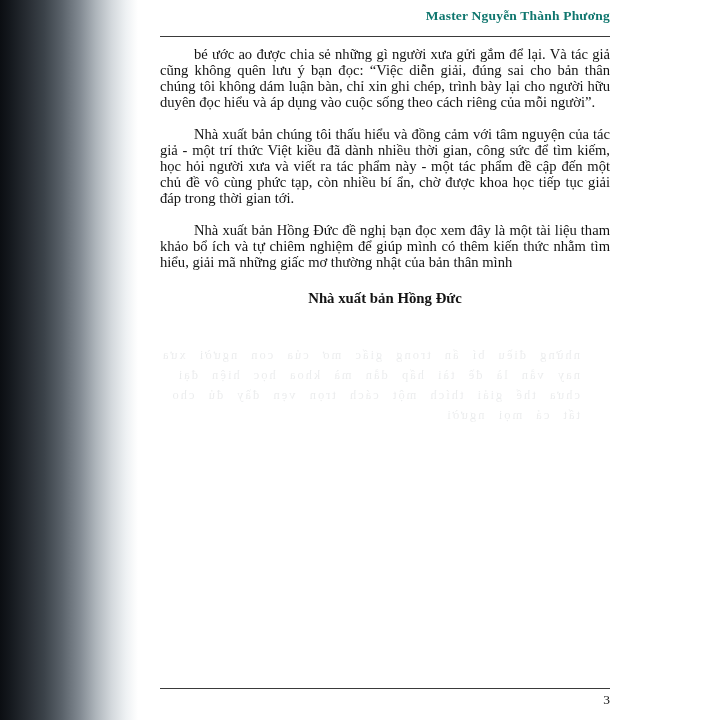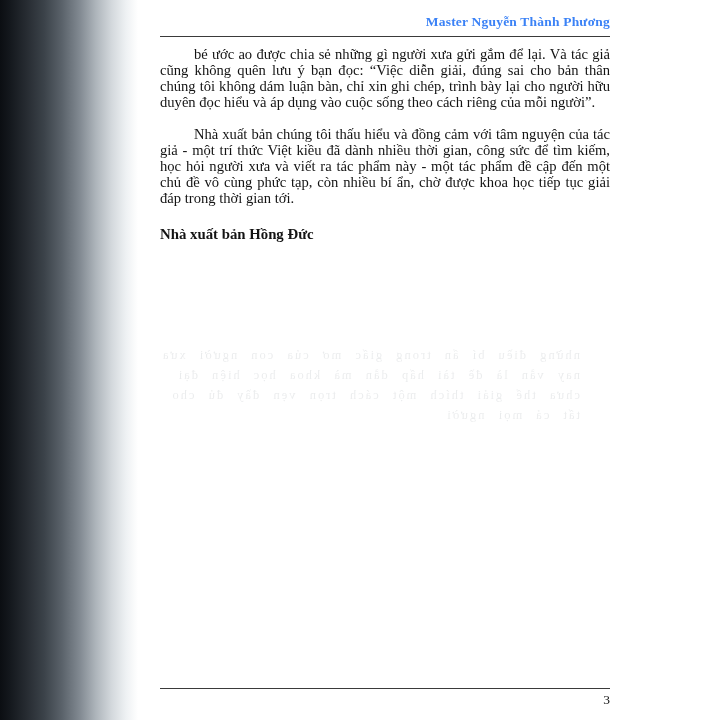--- a/index.html
+++ b/index.html
@@ -62,27 +62,27 @@
     word-spacing: 7px;
     filter: blur(0.6px);
     transform: scaleX(-1);
     pointer-events: none;
     user-select: none;
     white-space: pre-wrap;
   }
   .header {
     position: absolute;
     left: 160px;
-    top: 14px;
+    top: 8px;
     width: 450px;
     text-align: right;
     font-family: "Liberation Serif", serif;
     font-weight: bold;
     font-size: 13.5px;
-    color: #3b82f6;
+    color: #0f766e;
     letter-spacing: 0.2px;
   }
   .rule-top {
     position: absolute;
     left: 160px;
     top: 36px;
     width: 450px;
     height: 1px;
     background: #3a3a3a;
   }
@@ -98,21 +98,21 @@
   }
   .content p {
     margin: 0 0 16px 0;
     text-indent: 34px;
   }
   .content p.no-indent {
     text-indent: 0;
   }
   .signature {
     margin: 0;
-    text-align: left;
+    text-align: center;
     font-weight: bold;
     font-size: 14.8px;
     padding-top: 4px;
   }
   .rule-bottom {
     position: absolute;
     left: 160px;
     top: 688px;
     width: 450px;
     height: 1px;
@@ -136,18 +136,19 @@
   <div class="paper"></div>
 
   <div class="ghost">những điều bí ẩn trong giấc mơ của con người xưa nay vẫn là đề tài hấp dẫn mà khoa học hiện đại chưa thể giải thích một cách trọn vẹn đầy đủ cho tất cả mọi người</div>
 
   <div class="header">Master Nguyễn Thành Phương</div>
   <div class="rule-top"></div>
 
   <div class="content">
     <p>bé ước ao được chia sẻ những gì người xưa gửi gắm để lại. Và tác giả cũng không quên lưu ý bạn đọc: “Việc diễn giải, đúng sai cho bản thân chúng tôi không dám luận bàn, chỉ xin ghi chép, trình bày lại cho người hữu duyên đọc hiểu và áp dụng vào cuộc sống theo cách riêng của mỗi người”.</p>
     <p>Nhà xuất bản chúng tôi thấu hiểu và đồng cảm với tâm nguyện của tác giả - một trí thức Việt kiều đã dành nhiều thời gian, công sức để tìm kiếm, học hỏi người xưa và viết ra tác phẩm này - một tác phẩm đề cập đến một chủ đề vô cùng phức tạp, còn nhiều bí ẩn, chờ được khoa học tiếp tục giải đáp trong thời gian tới.</p>
+    <p>Nhà xuất bản Hồng Đức đề nghị bạn đọc xem đây là một tài liệu tham khảo bổ ích và tự chiêm nghiệm để giúp mình có thêm kiến thức nhằm tìm hiểu, giải mã những giấc mơ thường nhật của bản thân mình</p>
     <p class="signature no-indent">Nhà xuất bản Hồng Đức</p>
   </div>
 
   <div class="rule-bottom"></div>
   <div class="page-number">3</div>
 </div>
 
 </body></html>

